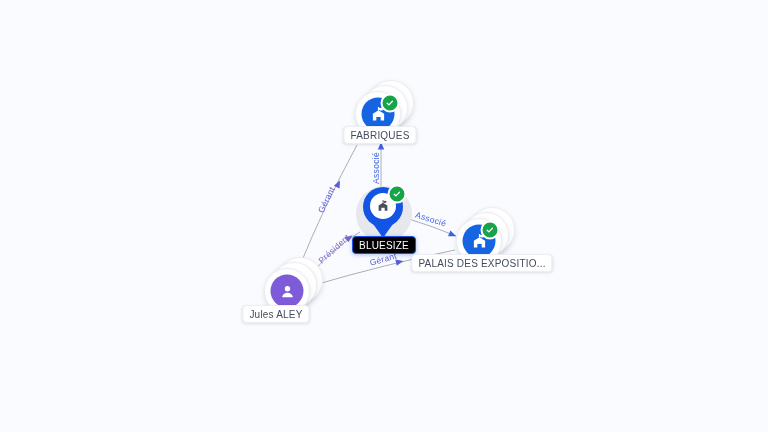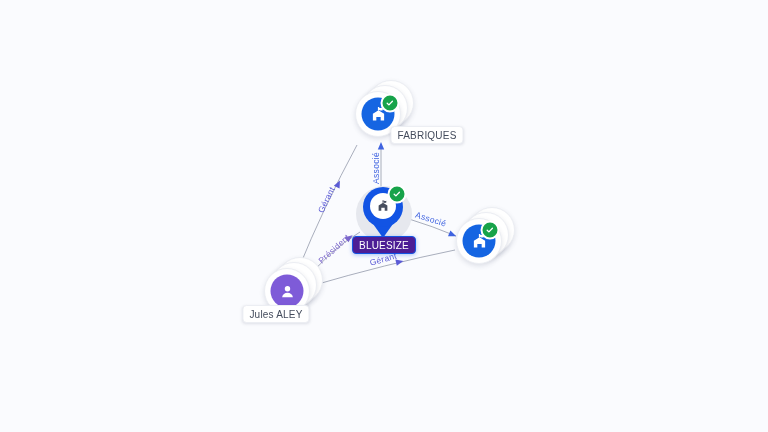--- a/index.html
+++ b/index.html
@@ -46,21 +46,21 @@
     background:#e6e8ee;transform:translate(-50%,-50%);
   }
   .pin-wrap{position:absolute;transform:translate(-50%,-50%);margin-top:4px;}
   .node-label{
     position:absolute;transform:translateX(-50%);
     background:#fff;border:1px solid #eceef3;border-radius:4px;
     padding:2.5px 6px;font-size:10px;letter-spacing:.2px;color:#434b5c;
     white-space:nowrap;box-shadow:0 1px 3px rgba(60,70,100,.15);
   }
   .node-label.selected{
-    background:#4c1d95;color:#fff;border-color:#1254e4;
+    background:#000000;color:#fff;border-color:#1254e4;
     box-shadow:0 1px 4px rgba(18,84,228,.35);
   }
 </style>
 </head>
 <body>
 
 <div class="canvas">
 
   <svg class="edges" width="768" height="432" viewBox="0 0 768 432">
 
@@ -105,21 +105,21 @@
         <path d="M12.7 2.6c1.8.9 3.4.9 5 .2v3.4c-1.6.7-3.2.7-5-.2z"></path>
         <path d="M4.5 20v-9l7.5-4.6L19.5 11v9h-4.6v-4.8h-5.8V20z"></path>
       </svg>
     </span>
     <span class="badge" style="left:12px;top:-11px;">
       <svg width="9" height="9" viewBox="0 0 24 24">
           <path d="M4.5 12.5l4.5 4.5 9.5-9.5" stroke="#fff" stroke-width="3.5" fill="none" stroke-linecap="round" stroke-linejoin="round"></path>
         </svg>
     </span>
   </div>
-  <div class="node-label" style="left:380px;top:126px;margin-left:47px;">FABRIQUES</div>
+  <div class="node-label" style="left:380px;top:126px;">FABRIQUES</div>
 
   <div class="node" style="left:383px;top:211px;">
     <span class="halo" style="left:1px;top:3px;"></span>
     <span class="pin-wrap">
       <svg width="46" height="56" viewBox="0 0 46 56">
         <path d="M11,36 L23,53 L35,36 Z" fill="#1254e4"></path>
         <circle cx="23" cy="22" r="20" fill="#1254e4"></circle>
         <circle cx="23" cy="21" r="13" fill="#ffffff"></circle>
         <g transform="translate(16,14)">
           <svg width="14" height="14" viewBox="0 0 24 24" fill="#474e5e">
@@ -148,20 +148,21 @@
         <path d="M12.7 2.6c1.8.9 3.4.9 5 .2v3.4c-1.6.7-3.2.7-5-.2z"></path>
         <path d="M4.5 20v-9l7.5-4.6L19.5 11v9h-4.6v-4.8h-5.8V20z"></path>
       </svg>
     </span>
     <span class="badge" style="left:11px;top:-11px;">
       <svg width="9" height="9" viewBox="0 0 24 24">
           <path d="M4.5 12.5l4.5 4.5 9.5-9.5" stroke="#fff" stroke-width="3.5" fill="none" stroke-linecap="round" stroke-linejoin="round"></path>
         </svg>
     </span>
   </div>
+  <div class="node-label" style="left:482px;top:254px;">PALAIS DES EXPOSITIO...</div>
 
   <div class="node" style="left:287px;top:291px;">
     <span class="stack o2"></span>
     <span class="stack o1"></span>
     <span class="stack"></span>
     <span class="icon-circle person">
       <svg width="18" height="18" viewBox="0 0 24 24" fill="#fff">
         <circle cx="12" cy="8.3" r="3.6"></circle>
         <path d="M4.8 19.5c.6-3.6 3.6-5.7 7.2-5.7s6.6 2.1 7.2 5.7z"></path>
       </svg>

